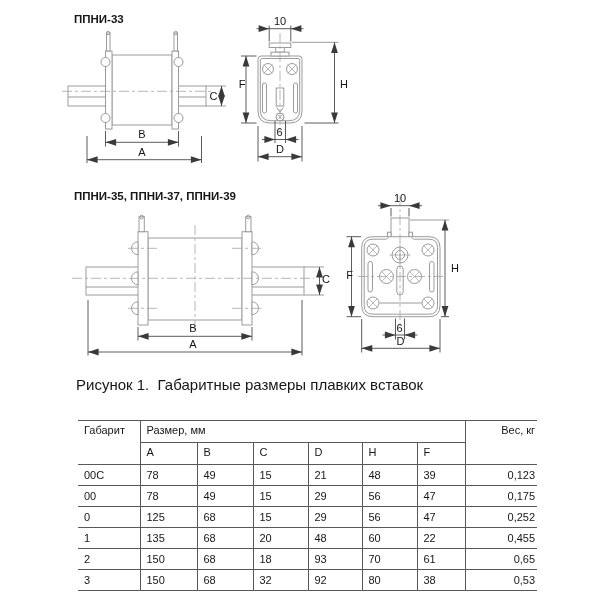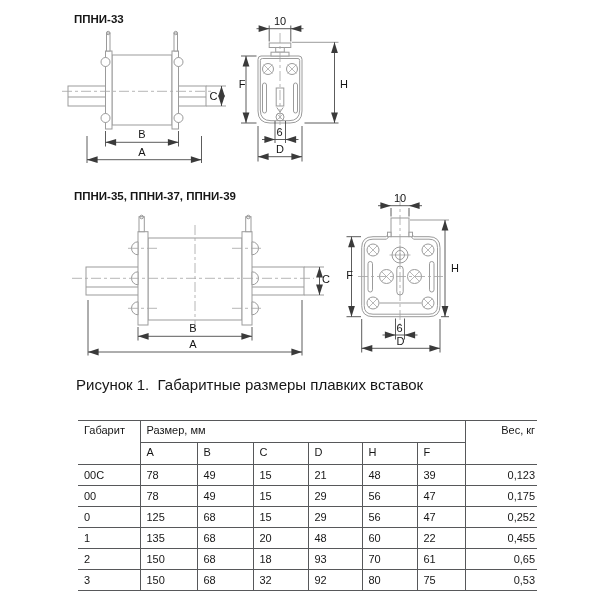--- a/index.html
+++ b/index.html
@@ -343,19 +343,19 @@
         <td>61</td>
         <td class="noR">0,65</td>
       </tr>
       <tr class="dr last">
         <td>3</td>
         <td>150</td>
         <td>68</td>
         <td>32</td>
         <td>92</td>
         <td>80</td>
-        <td>75</td>
+        <td>38</td>
         <td class="noR">0,53</td>
       </tr>
     </tbody>
   </table>
 
 </div>
 
 </body></html>

